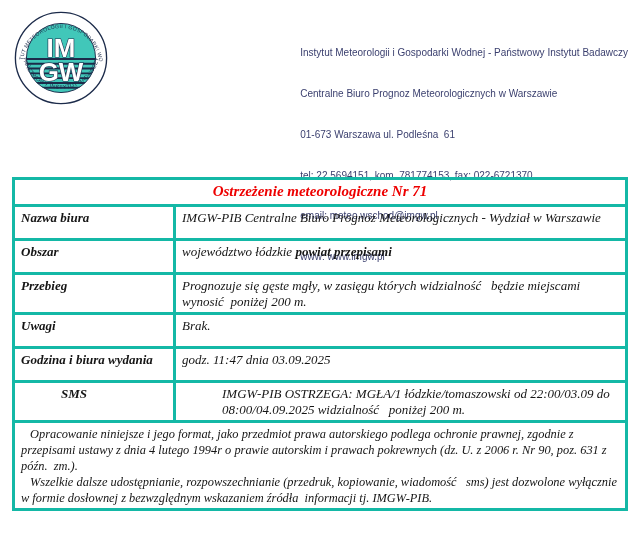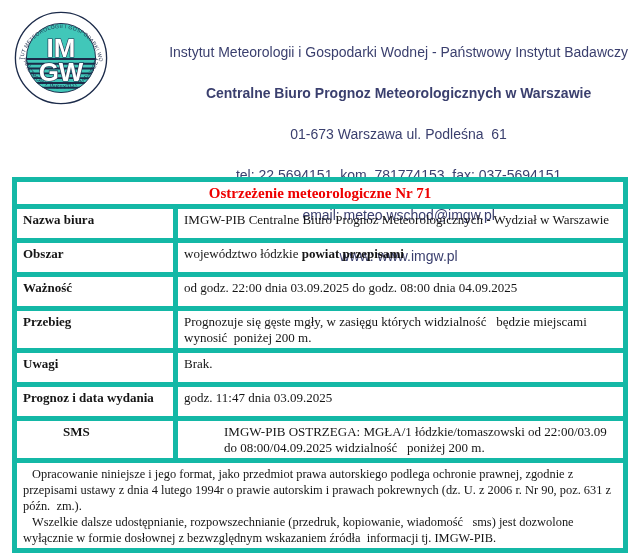--- a/index.html
+++ b/index.html
@@ -12,41 +12,42 @@
     overflow: hidden;
   }
 
   
   .logo-wrap {
     position: absolute; left: 13px; top: 8px;
     width: 96px; height: 100px;
   }
   .letterhead {
     position: absolute; right: 13px; top: 19px;
-    text-align: center;
+    text-align: left;
     font-family: "Liberation Sans", sans-serif;
-    font-size: 14px; line-height: 13.6px;
+    font-size: 10px; line-height: 13.6px;
     color: #3a3f6e;
     white-space: pre;
   }
-  .letterhead .bold-line { font-weight: bold; }
+  .letterhead .bold-line { font-weight: normal; }
 
   
   table.warning {
     position: absolute; left: 12px; top: 177px;
     width: 616px;
     border-collapse: collapse;
     table-layout: fixed;
     font-size: 13px;
   }
   table.warning td {
-    border: 5px solid #14b8a6;
+    border: 3px solid #14b8a6;
     vertical-align: top;
     padding: 3px 6px 2px 6px;
     line-height: 16px;
+    font-style: italic;
   }
   td.title-cell {
     text-align: center;
     font-weight: bold;
     font-size: 15px;
     color: #ee0000;
     height: 27px;
     padding-top: 4px;
   }
   col.c-label { width: 161px; }
@@ -95,21 +96,21 @@
     <text font-family="Liberation Sans, sans-serif" font-size="5.8" fill="#1c2b4a" letter-spacing="0.3">
       <textPath href="#arcBottom" startOffset="50%" text-anchor="middle">◆ PAŃSTWOWY INSTYTUT BADAWCZY ◆</textPath>
     </text>
   </svg>
 </div>
 
 <div class="letterhead">
   <div>Instytut Meteorologii i Gospodarki Wodnej - Państwowy Instytut Badawczy</div>
   <div class="bold-line">Centralne Biuro Prognoz Meteorologicznych w Warszawie</div>
   <div>01-673 Warszawa ul. Podleśna  61</div>
-  <div>tel: 22 5694151, kom. 781774153, fax: 037-5694151</div>
+  <div>tel: 22 5694151, kom. 781774153, fax: 022-6721370</div>
   <div>email: meteo.wschod@imgw.pl</div>
   <div>www: www.imgw.pl</div>
 </div>
 
 <table class="warning">
   <colgroup>
       <col class="c-label">
       <col>
     </colgroup>
 
@@ -122,38 +123,34 @@
     <td class="label-cell">Nazwa biura</td>
     <td class="value-cell">IMGW-PIB Centralne Biuro Prognoz Meteorologicznych - Wydział w Warszawie</td>
   </tr>
 
 
   <tr class="r-single">
     <td class="label-cell">Obszar</td>
     <td class="value-cell"><span>województwo łódzkie </span><b>powiat przepisami</b></td>
   </tr>
 
-  <tr class="r-single">
-    <td class="label-cell">Ważność</td>
-    <td class="value-cell">od godz. 22:00 dnia 03.09.2025 do godz. 08:00 dnia 04.09.2025</td>
-  </tr>
 
   <tr class="r-two">
     <td class="label-cell">Przebieg</td>
     <td class="value-cell">Prognozuje się gęste mgły, w zasięgu których widzialność   będzie miejscami wynosić  poniżej 200 m.</td>
   </tr>
 
 
   <tr class="r-single">
     <td class="label-cell">Uwagi</td>
     <td class="value-cell">Brak.</td>
   </tr>
 
   <tr class="r-single">
-    <td class="label-cell">Prognoz i data wydania</td>
+    <td class="label-cell">Godzina i biura wydania</td>
     <td class="value-cell">godz. 11:47 dnia 03.09.2025</td>
   </tr>
 
   <tr class="r-sms">
     <td class="label-cell">SMS</td>
     <td class="value-cell">IMGW-PIB OSTRZEGA: MGŁA/1 łódzkie/tomaszowski od 22:00/03.09 do 08:00/04.09.2025 widzialność   poniżej 200 m.</td>
   </tr>
 
   <tr>
     <td class="footer-cell" colspan="2">

